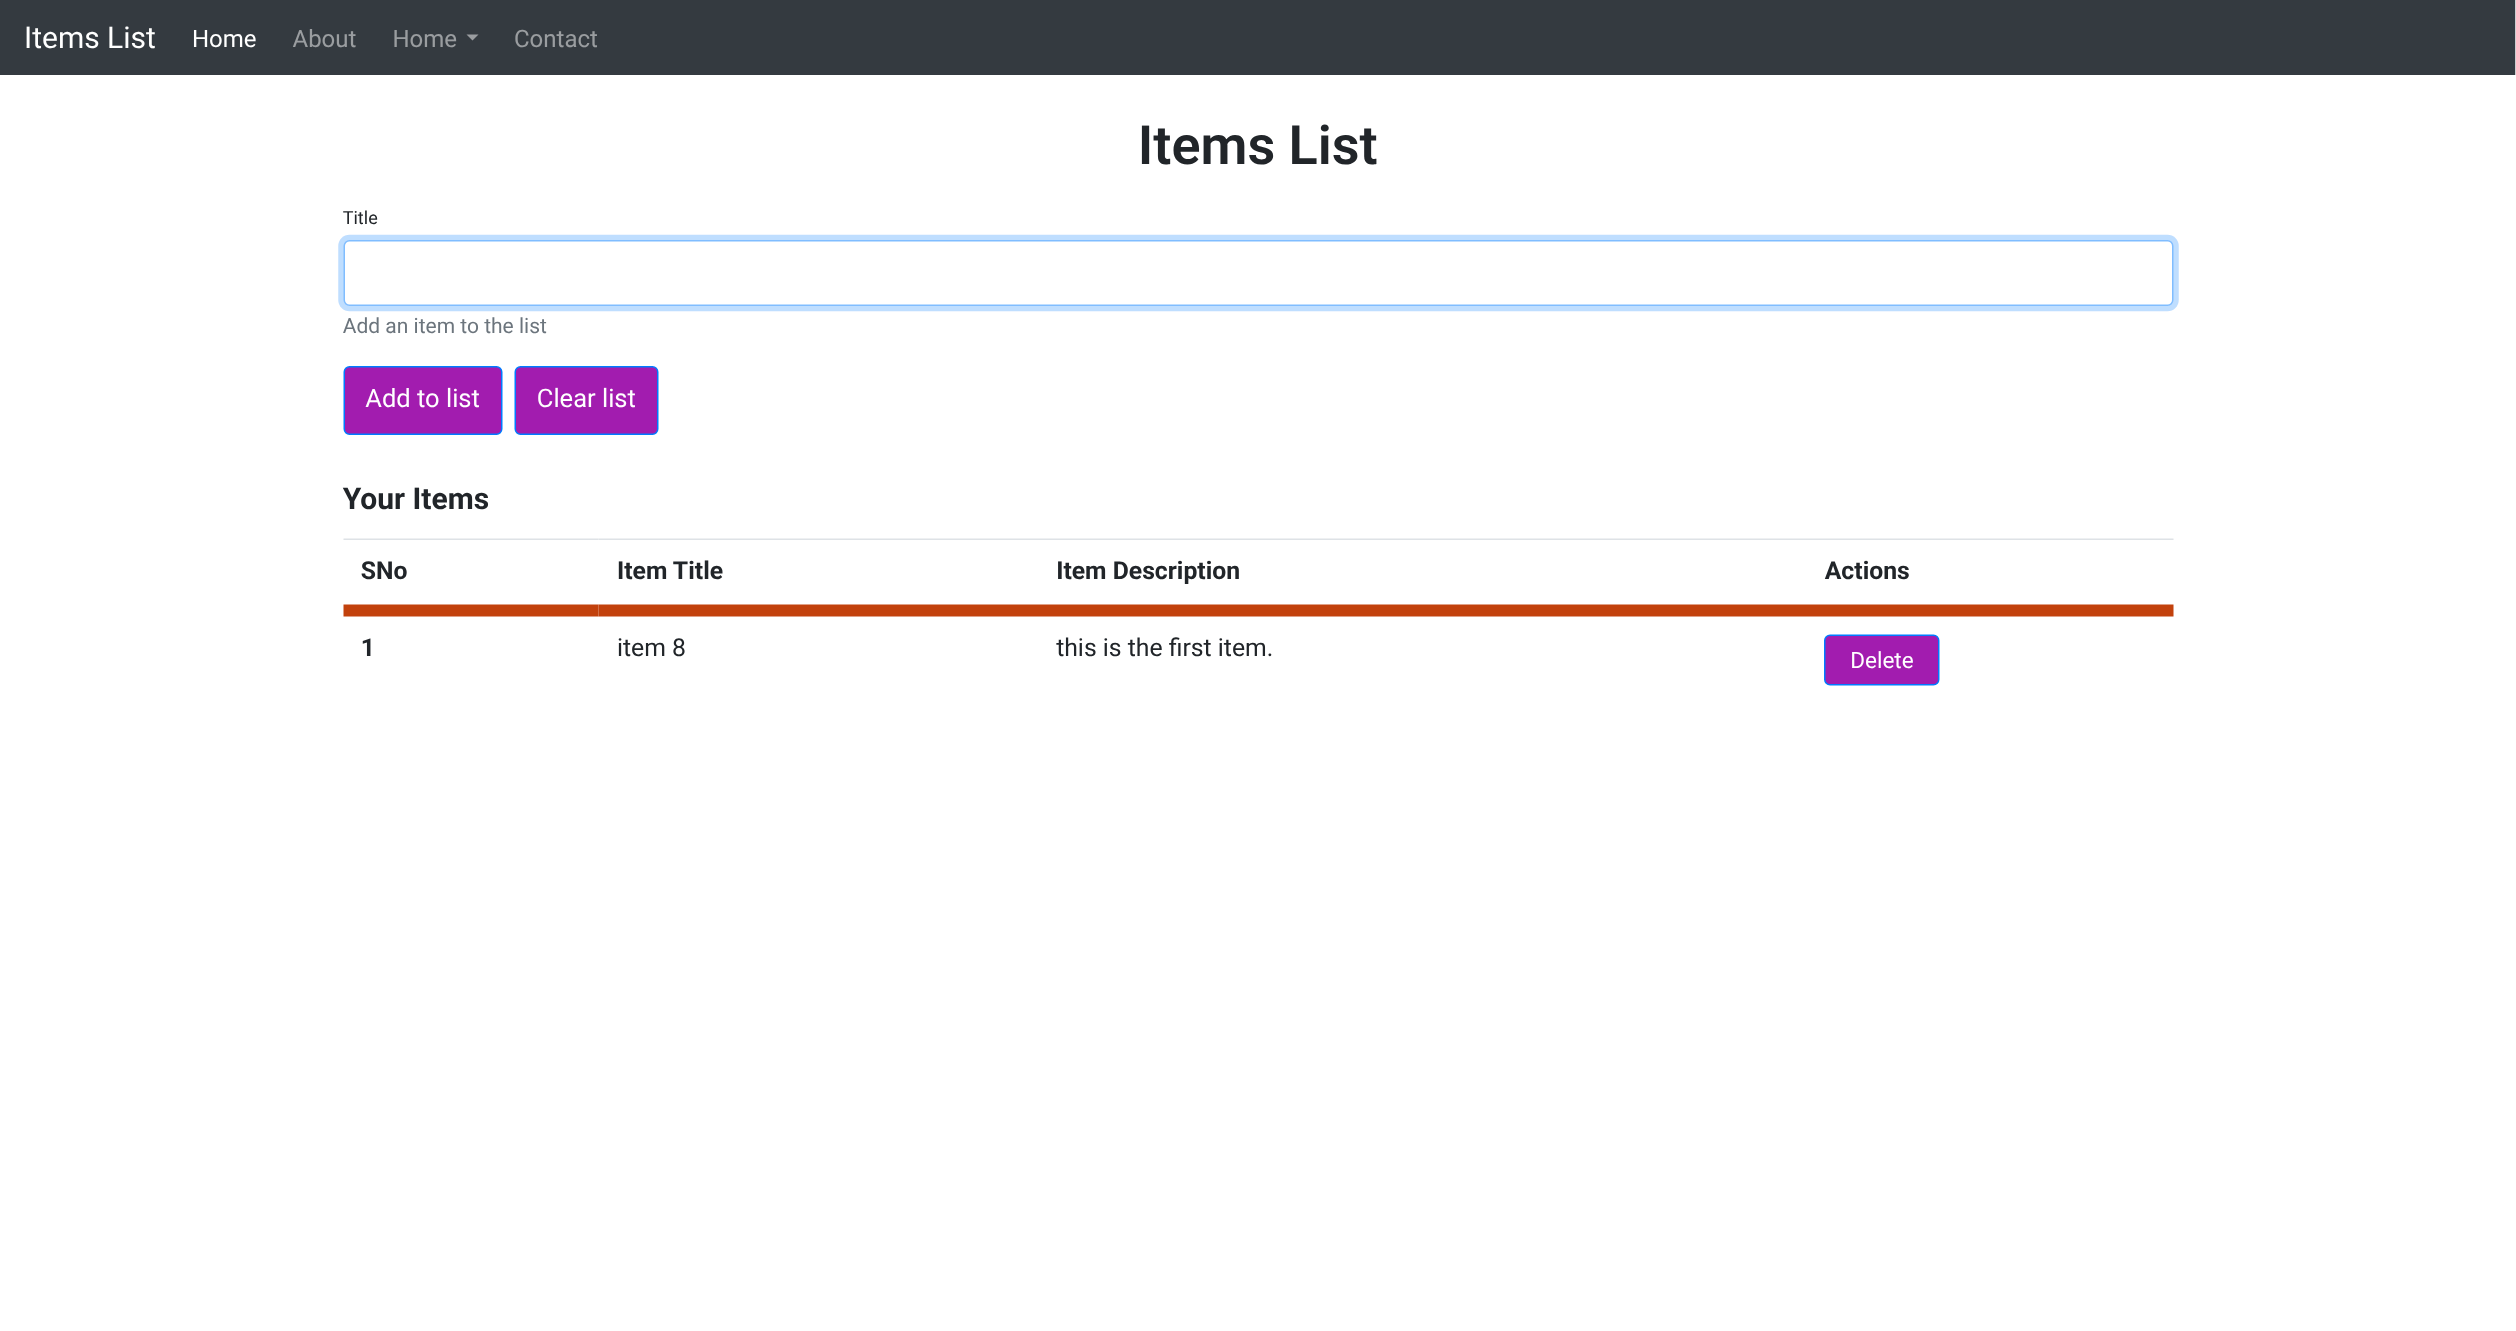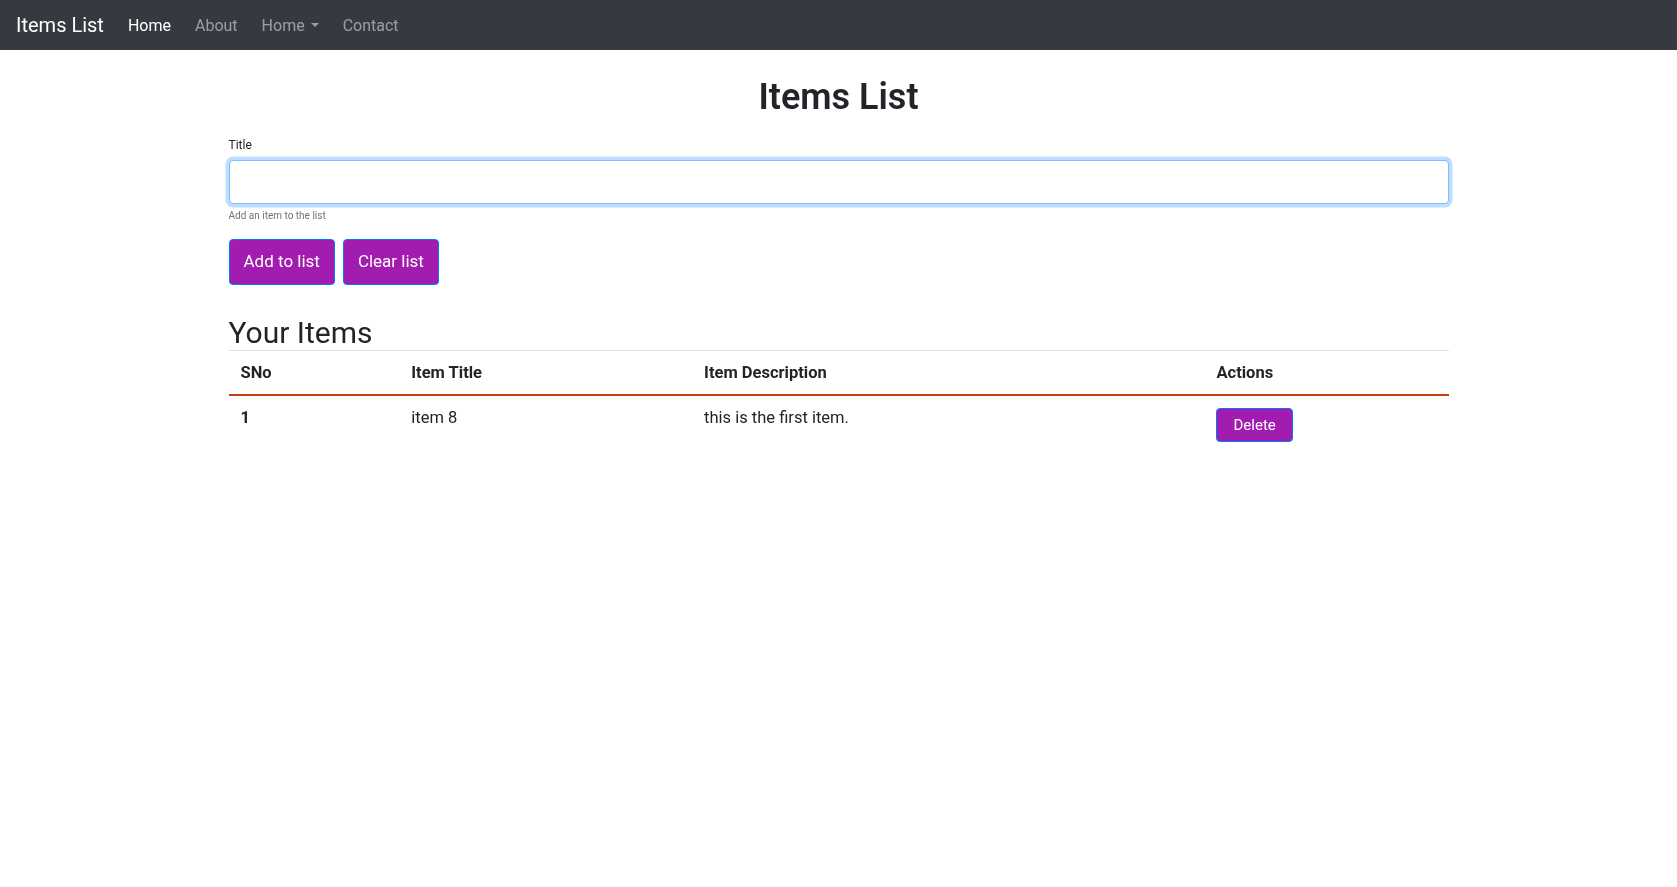--- a/index.html
+++ b/index.html
@@ -87,21 +87,21 @@
       font-family: inherit;
     }
     .form-control.focused {
       border-color: #80bdff;
       outline: 0;
       box-shadow: 0 0 0 3.5px rgba(0,123,255,0.25);
     }
     .form-text {
       display: block;
       margin-top: 6px;
-      font-size: 10px;
+      font-size: 14px;
       color: #6c757d;
     }
     textarea.form-control {
       min-height: 95px;
       resize: vertical;
     }
     .btn {
       display: inline-block;
       font-weight: 400;
       text-align: center;
@@ -124,39 +124,39 @@
       font-size: 15px;
     }
     .button-row {
       margin-top: 18px;
       margin-bottom: 30px;
     }
     .button-row .btn {
       margin-right: 4px;
     }
     .section-title {
-      font-size: 30px;
-      font-weight: 400;
-      margin-bottom: 0;
+      font-size: 20px;
+      font-weight: 700;
+      margin-bottom: 15px;
     }
     .table {
       width: 100%;
       border-collapse: collapse;
     }
     .table th,
     .table td {
       padding: 12px;
       vertical-align: top;
       border-top: 1px solid #dee2e6;
       text-align: left;
       font-size: 16.5px;
     }
     .table thead th {
       vertical-align: bottom;
-      border-bottom: 2px solid #c2410c;
+      border-bottom: 8px solid #c2410c;
       border-top: none;
       font-weight: 700;
     }
     .table thead tr:first-child th {
       border-top: 1px solid #dee2e6;
     }
     .table th:first-child {
       font-weight: 700;
     }
     .table tbody th {

